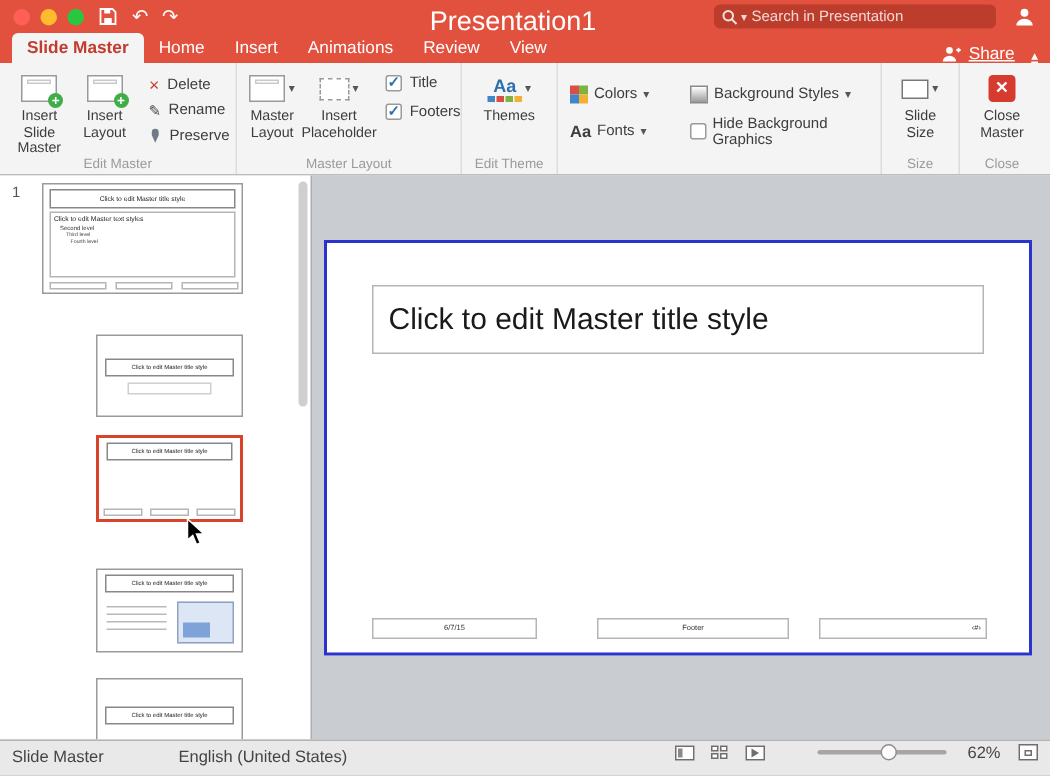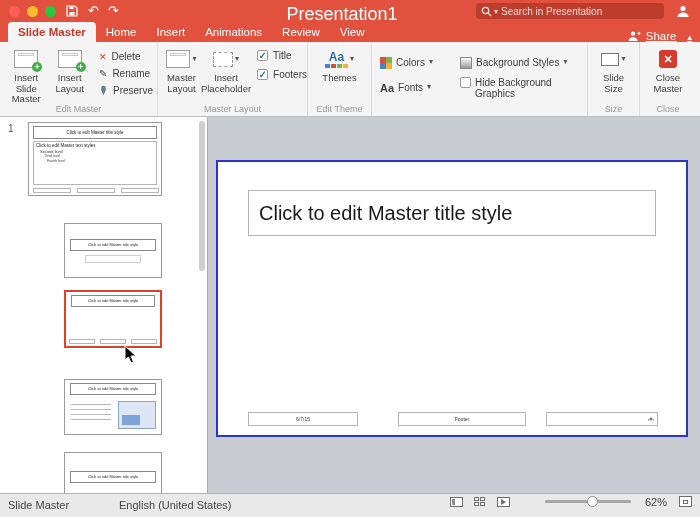--- a/index.html
+++ b/index.html
@@ -50,21 +50,21 @@
   .smallbtn .pencil { color:#4a4a4a; font-size:10px; }
   .g1row, .g2row { display:flex; padding-left:4px; }
   .cbcol { display:flex; flex-direction:column; margin-left:6px; padding-top:8px; gap:8px; }
   .cbrow { display:flex; align-items:center; gap:5px; font-size:10px; color:#3d3d3d; }
   .cb { width:11px; height:11px; border:1px solid #9a9a9a; background:#fff; border-radius:2px; font-size:10px; color:#2e6fad; line-height:10px; text-align:center; font-weight:bold; }
   .themes-ic { display:flex; flex-direction:column; align-items:center; }
   .themes-ic .aa { font-size:12px; color:#2e6fad; line-height:12px; font-weight:bold; }
   .themes-ic .sw { display:flex; gap:1px; margin-top:1px; }
   .themes-ic .sw i { width:5px; height:4px; display:block; }
   .bg-grid { display:grid; grid-template-columns:80px 134px; grid-auto-rows:25px; align-items:center; padding:8px 0 0 8px; }
-  .hbtn { display:flex; align-items:flex-start; gap:4px; font-size:10px; color:#3d3d3d; }
+  .hbtn { display:flex; align-items:center; gap:4px; font-size:10px; color:#3d3d3d; }
   .colorgrid { width:12px; height:12px; display:grid; grid-template-columns:6px 6px; }
   .colorgrid i { display:block; }
   .aa-small { font-size:11px; color:#3d3d3d; font-weight:bold; }
   .bgstyle-ic { width:12px; height:12px; border:1px solid #8a8a8a; background:linear-gradient(#ffffff,#9a9a9a); }
   .size-ic { width:18px; height:13px; border:1px solid #777; background:#fff; }
   .closex-ic { width:18px; height:18px; background:#d63b2f; border-radius:3px; color:#fff; font-size:11px; line-height:18px; text-align:center; font-weight:bold; }
 
   
   .sidebar { position:absolute; top:117px; left:0; width:208px; height:376px; background:#fff; border-right:1px solid #adadad; overflow:hidden; }
   .slide-num { position:absolute; left:8px; top:6px; font-size:10px; color:#555; }

